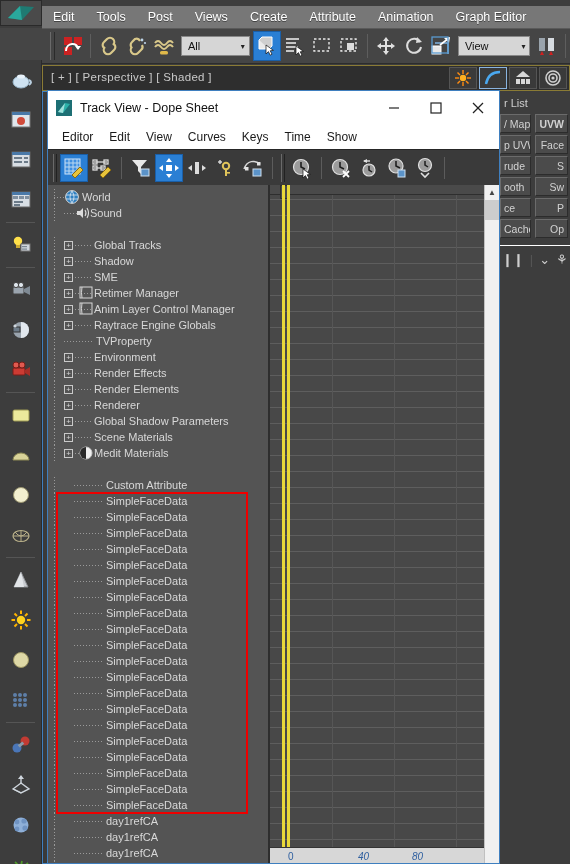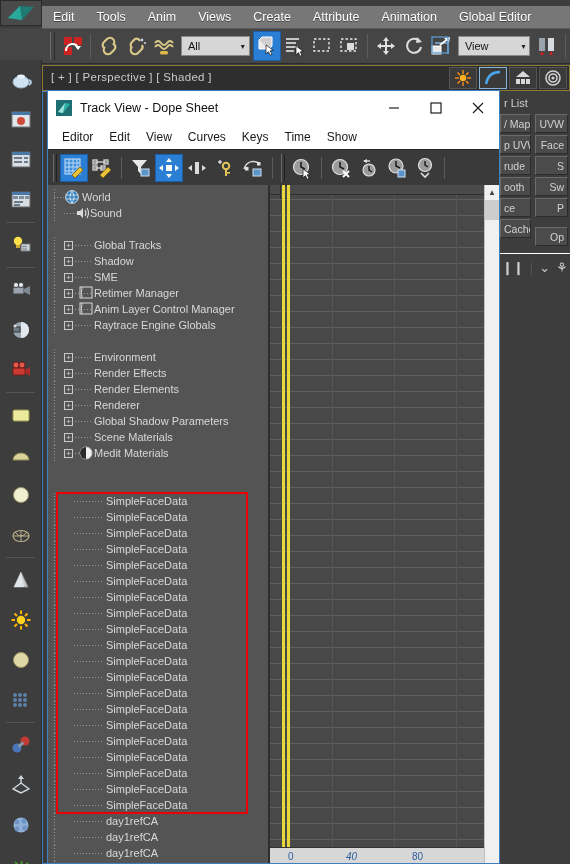--- a/index.html
+++ b/index.html
@@ -361,26 +361,26 @@
   <div class="max-logo">
     <svg width="30" height="18" viewBox="0 0 30 18">
       <polygon points="2,14 14,2 28,3 16,16" fill="#1f7a72"></polygon>
       <polygon points="2,14 14,2 16,16" fill="#2aa89c"></polygon>
     </svg>
   </div>
 
   <div class="menubar">
     <span class="mi">Edit</span>
     <span class="mi">Tools</span>
-    <span class="mi">Anim</span>
+    <span class="mi">Post</span>
     <span class="mi">Views</span>
     <span class="mi">Create</span>
     <span class="mi">Attribute</span>
     <span class="mi">Animation</span>
-    <span class="mi">Global Editor</span>
+    <span class="mi">Graph Editor</span>
   </div>
 
   <div class="maintool">
     <div class="grip"></div>
 
     <div class="tbtn">
       <svg width="22" height="22" viewBox="0 0 22 22">
         <rect x="2" y="2" width="8" height="8" fill="#cc2222"></rect>
         <rect x="12" y="2" width="8" height="8" fill="#cc2222"></rect>
         <rect x="2" y="12" width="8" height="8" fill="#cc2222"></rect>
@@ -532,41 +532,41 @@
       </div>
     </div>
   </div>
   <div class="viewport"></div>
 
   <div class="cmdpanel">
     <div class="cp-title">r List</div>
     <div id="cp-rows">
         <div class="cp-row">
           <div class="cp-btn" style="width: 40px;">/ Map</div>
-          <div class="cp-btn" style="width: 44px; justify-content: flex-end;">UVW</div>
+          <div class="cp-btn" style="width: 44px; justify-content: flex-end; font-weight: bold;">UVW</div>
         </div>
         <div class="cp-row">
           <div class="cp-btn" style="width: 40px;">p UVW</div>
           <div class="cp-btn" style="width: 44px; justify-content: flex-end;">Face</div>
         </div>
         <div class="cp-row">
           <div class="cp-btn" style="width: 40px;">rude</div>
           <div class="cp-btn" style="width: 44px; justify-content: flex-end;">S</div>
         </div>
         <div class="cp-row">
           <div class="cp-btn" style="width: 40px;">ooth</div>
           <div class="cp-btn" style="width: 44px; justify-content: flex-end;">Sw</div>
         </div>
         <div class="cp-row">
           <div class="cp-btn" style="width: 40px;">ce</div>
           <div class="cp-btn" style="width: 44px; justify-content: flex-end;">P</div>
         </div>
         <div class="cp-row">
           <div class="cp-btn" style="width: 40px;">Cache</div>
-          <div class="cp-btn" style="width: 44px; justify-content: flex-end; margin-top: 8px;">Op</div>
+          <div class="cp-btn" style="width: 44px; justify-content: flex-end;">Op</div>
         </div>
       </div>
     <div class="cp-hr"></div>
     <div class="cp-icons">
       <span>❙❙</span>
       <span style="color:#555;">|</span>
       <span>⌄</span>
       <span>⚘</span>
     </div>
   </div>
@@ -794,20 +794,25 @@
                 <path d="M3 1 q-1 5.5 0 11" stroke="#d8d8d8" fill="none"></path>
               </svg></div>
             <div class="tlabel" style="left: 46px;">Anim Layer Control Manager</div>
           </div>
           <div class="trow" style="top: 132px; position: absolute; left: 0px; right: 0px;">
             <div class="vline"></div>
             <div class="plus" style="left: 16px;">+</div>
             <div class="dots" style="left: 27px; width: 18px;"></div>
             <div class="tlabel" style="left: 46px;">Raytrace Engine Globals</div>
           </div>
+          <div class="trow" style="top: 148px; position: absolute; left: 0px; right: 0px;">
+            <div class="vline"></div>
+            <div class="dots" style="left: 16px; width: 30px;"></div>
+            <div class="tlabel" style="left: 48px;">TVProperty</div>
+          </div>
           <div class="trow" style="top: 164px; position: absolute; left: 0px; right: 0px;">
             <div class="vline"></div>
             <div class="plus" style="left: 16px;">+</div>
             <div class="dots" style="left: 27px; width: 18px;"></div>
             <div class="tlabel" style="left: 46px;">Environment</div>
           </div>
           <div class="trow" style="top: 180px; position: absolute; left: 0px; right: 0px;">
             <div class="vline"></div>
             <div class="plus" style="left: 16px;">+</div>
             <div class="dots" style="left: 27px; width: 18px;"></div>
@@ -839,20 +844,25 @@
           </div>
           <div class="trow" style="top: 260px; position: absolute; left: 0px; right: 0px;">
             <div class="vline"></div>
             <div class="plus" style="left: 16px;">+</div>
             <div class="dots" style="left: 27px; width: 18px;"></div>
             <div class="tvicon" style="left: 31px;"><svg width="14" height="14" viewBox="0 0 14 14">
                 <circle cx="7" cy="7" r="6" fill="#f0f0f0" stroke="#c8c8c8"></circle>
                 <path d="M7 1 a6 6 0 0 0 0 12z" fill="#2a2a2a"></path>
               </svg></div>
             <div class="tlabel" style="left: 46px;">Medit Materials</div>
+          </div>
+          <div class="trow" style="top: 292px; position: absolute; left: 0px; right: 0px;">
+            <div class="vline"></div>
+            <div class="dots" style="left: 26px; width: 30px;"></div>
+            <div class="tlabel" style="left: 58px;">Custom Attribute</div>
           </div>
           <div class="trow" style="top: 308px; position: absolute; left: 0px; right: 0px;">
             <div class="vline"></div>
             <div class="dots" style="left: 26px; width: 30px;"></div>
             <div class="tlabel" style="left: 58px;">SimpleFaceData</div>
           </div>
           <div class="trow" style="top: 324px; position: absolute; left: 0px; right: 0px;">
             <div class="vline"></div>
             <div class="dots" style="left: 26px; width: 30px;"></div>
             <div class="tlabel" style="left: 58px;">SimpleFaceData</div>
@@ -1016,22 +1026,22 @@
             <div class="vcol" style="left: 62px;"></div>
             <div class="vcol" style="left: 124px;"></div>
             <div class="vcol" style="left: 186px;"></div>
           </div>
         <div class="sheet-top"></div>
         <div class="tstopbox" style="left:10px;"></div>
         <div class="timeslider" style="left:12px;"></div>
         <div class="timeslider" style="left:17px;"></div>
         <div class="ruler" id="ruler">
             <div class="rtick" style="left: 18px;">0</div>
-            <div class="rtick" style="left: 76px; font-style: italic;">40</div>
-            <div class="rtick" style="left: 142px;">80</div>
+            <div class="rtick" style="left: 88px; font-style: italic;">40</div>
+            <div class="rtick" style="left: 142px; font-style: italic;">80</div>
           </div>
       </div>
 
       <div class="vscroll">
         <div class="vsarrow">▲</div>
         <div class="vsthumb"></div>
       </div>
     </div>
   </div>
 

